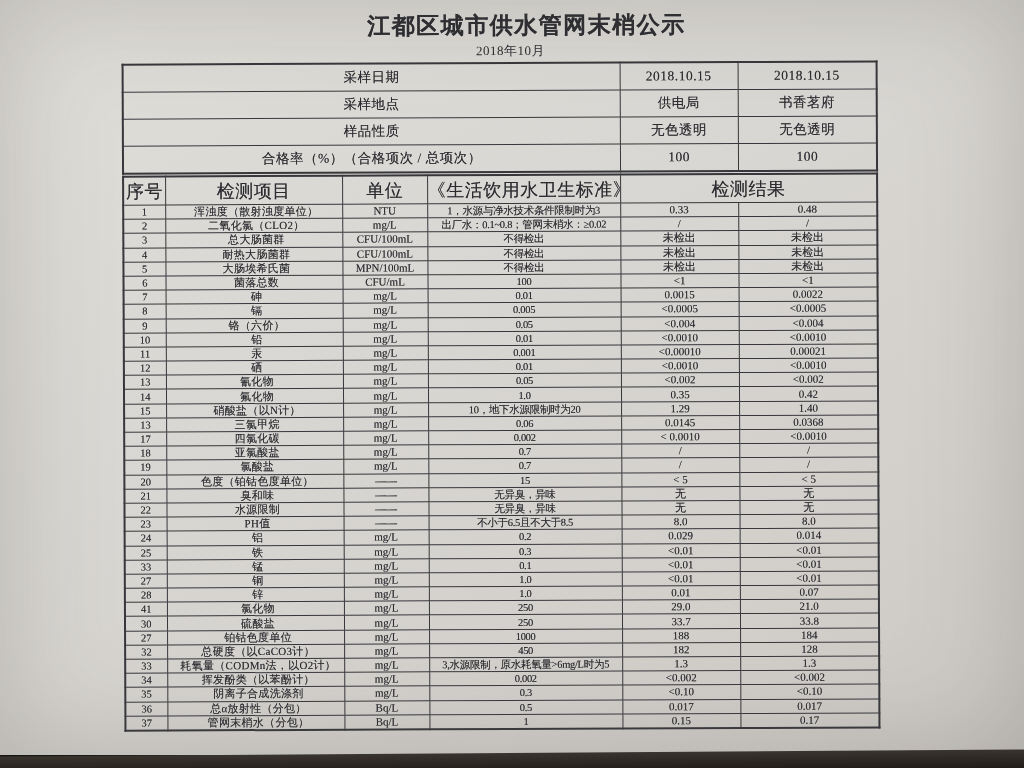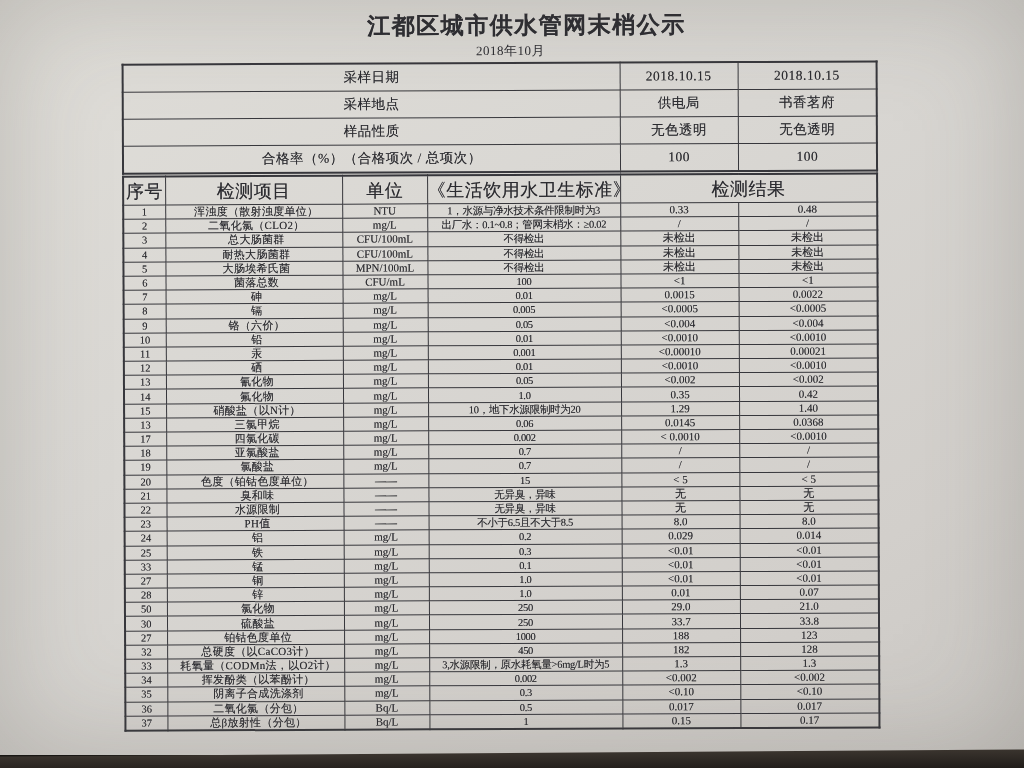--- a/index.html
+++ b/index.html
@@ -341,42 +341,42 @@
             </tr>
             <tr>
               <td class="c-no">28</td>
               <td class="c-item">锌</td>
               <td class="c-unit">mg/L</td>
               <td class="c-std">1.0</td>
               <td class="c-res">0.01</td>
               <td class="c-res">0.07</td>
             </tr>
             <tr>
-              <td class="c-no">50</td>
+              <td class="c-no">41</td>
               <td class="c-item">氯化物</td>
               <td class="c-unit">mg/L</td>
               <td class="c-std">250</td>
               <td class="c-res">29.0</td>
               <td class="c-res">21.0</td>
             </tr>
             <tr>
               <td class="c-no">30</td>
               <td class="c-item">硫酸盐</td>
               <td class="c-unit">mg/L</td>
               <td class="c-std">250</td>
               <td class="c-res">33.7</td>
               <td class="c-res">33.8</td>
             </tr>
             <tr>
               <td class="c-no">27</td>
               <td class="c-item">铂钴色度单位</td>
               <td class="c-unit">mg/L</td>
               <td class="c-std">1000</td>
               <td class="c-res">188</td>
-              <td class="c-res">123</td>
+              <td class="c-res">184</td>
             </tr>
             <tr>
               <td class="c-no">32</td>
               <td class="c-item">总硬度（以CaCO3计）</td>
               <td class="c-unit">mg/L</td>
               <td class="c-std">450</td>
               <td class="c-res">182</td>
               <td class="c-res">128</td>
             </tr>
             <tr>
@@ -398,29 +398,29 @@
             <tr>
               <td class="c-no">35</td>
               <td class="c-item">阴离子合成洗涤剂</td>
               <td class="c-unit">mg/L</td>
               <td class="c-std">0.3</td>
               <td class="c-res">&lt;0.10</td>
               <td class="c-res">&lt;0.10</td>
             </tr>
             <tr>
               <td class="c-no">36</td>
-              <td class="c-item">二氧化氯（分包）</td>
+              <td class="c-item">总α放射性（分包）</td>
               <td class="c-unit">Bq/L</td>
               <td class="c-std">0.5</td>
               <td class="c-res">0.017</td>
               <td class="c-res">0.017</td>
             </tr>
             <tr>
               <td class="c-no">37</td>
-              <td class="c-item">总β放射性（分包）</td>
+              <td class="c-item">管网末梢水（分包）</td>
               <td class="c-unit">Bq/L</td>
               <td class="c-std">1</td>
               <td class="c-res">0.15</td>
               <td class="c-res">0.17</td>
             </tr>
           </tbody>
       </table>
 
     </div>
   </div>

